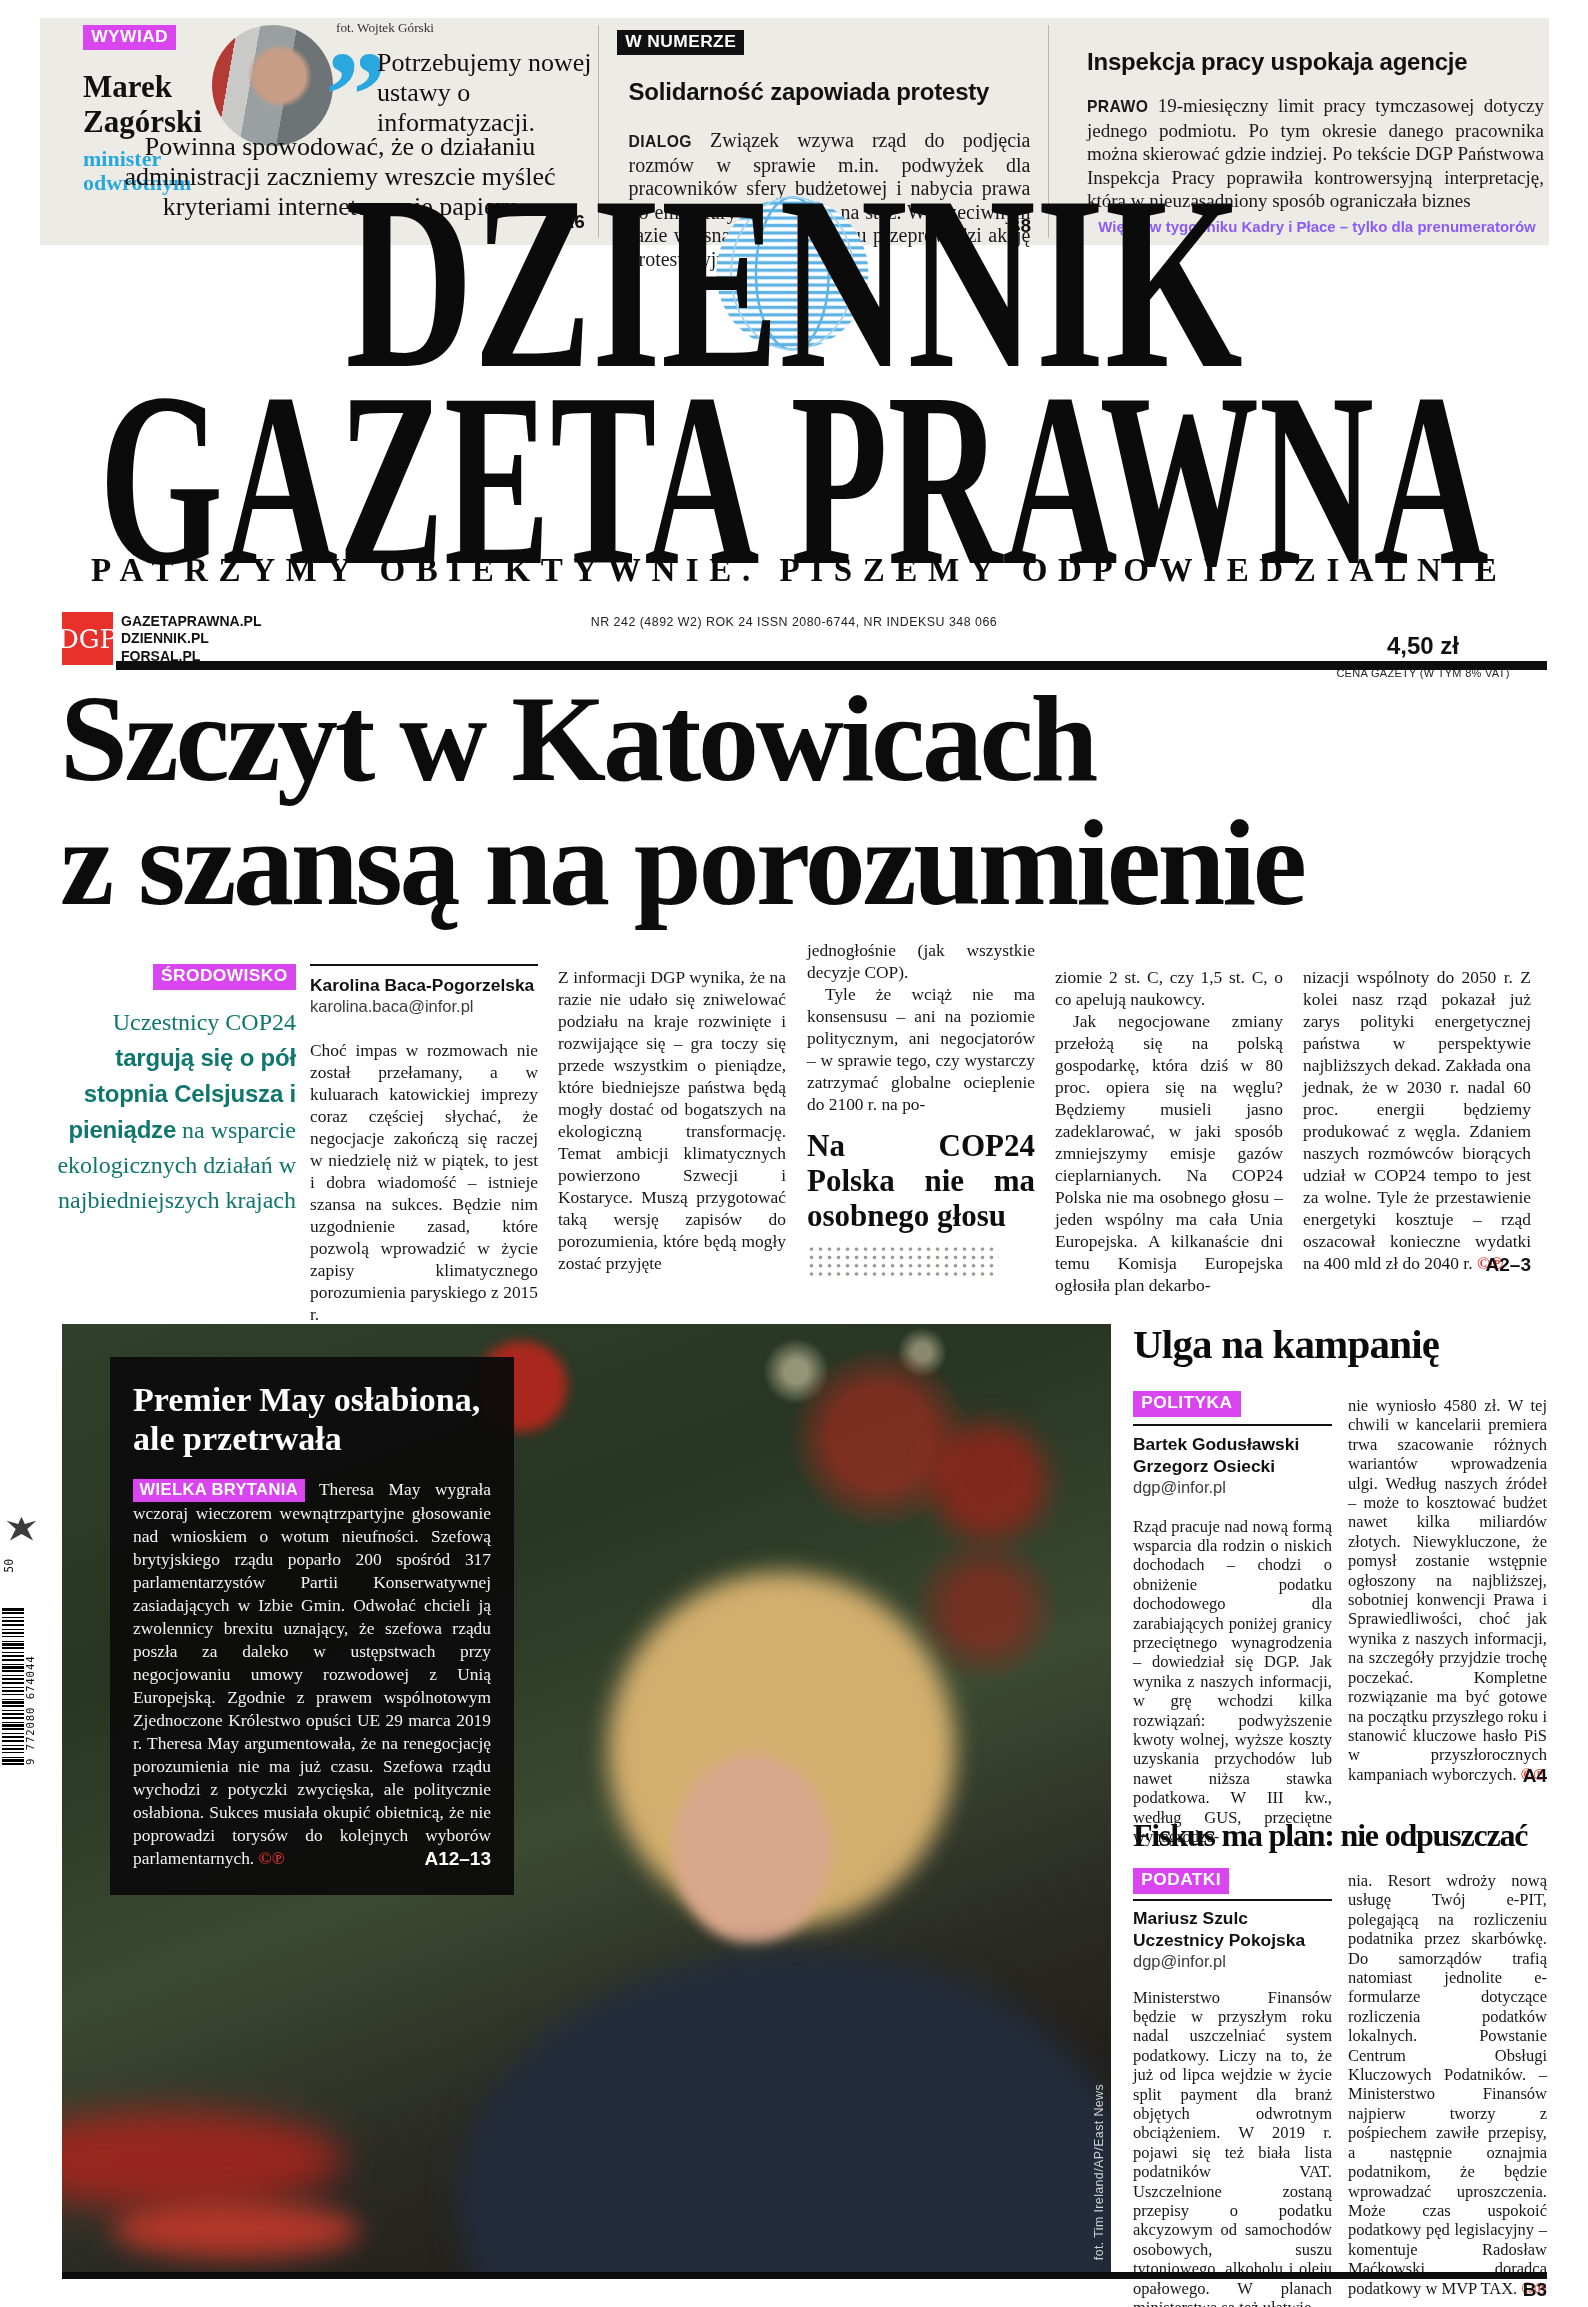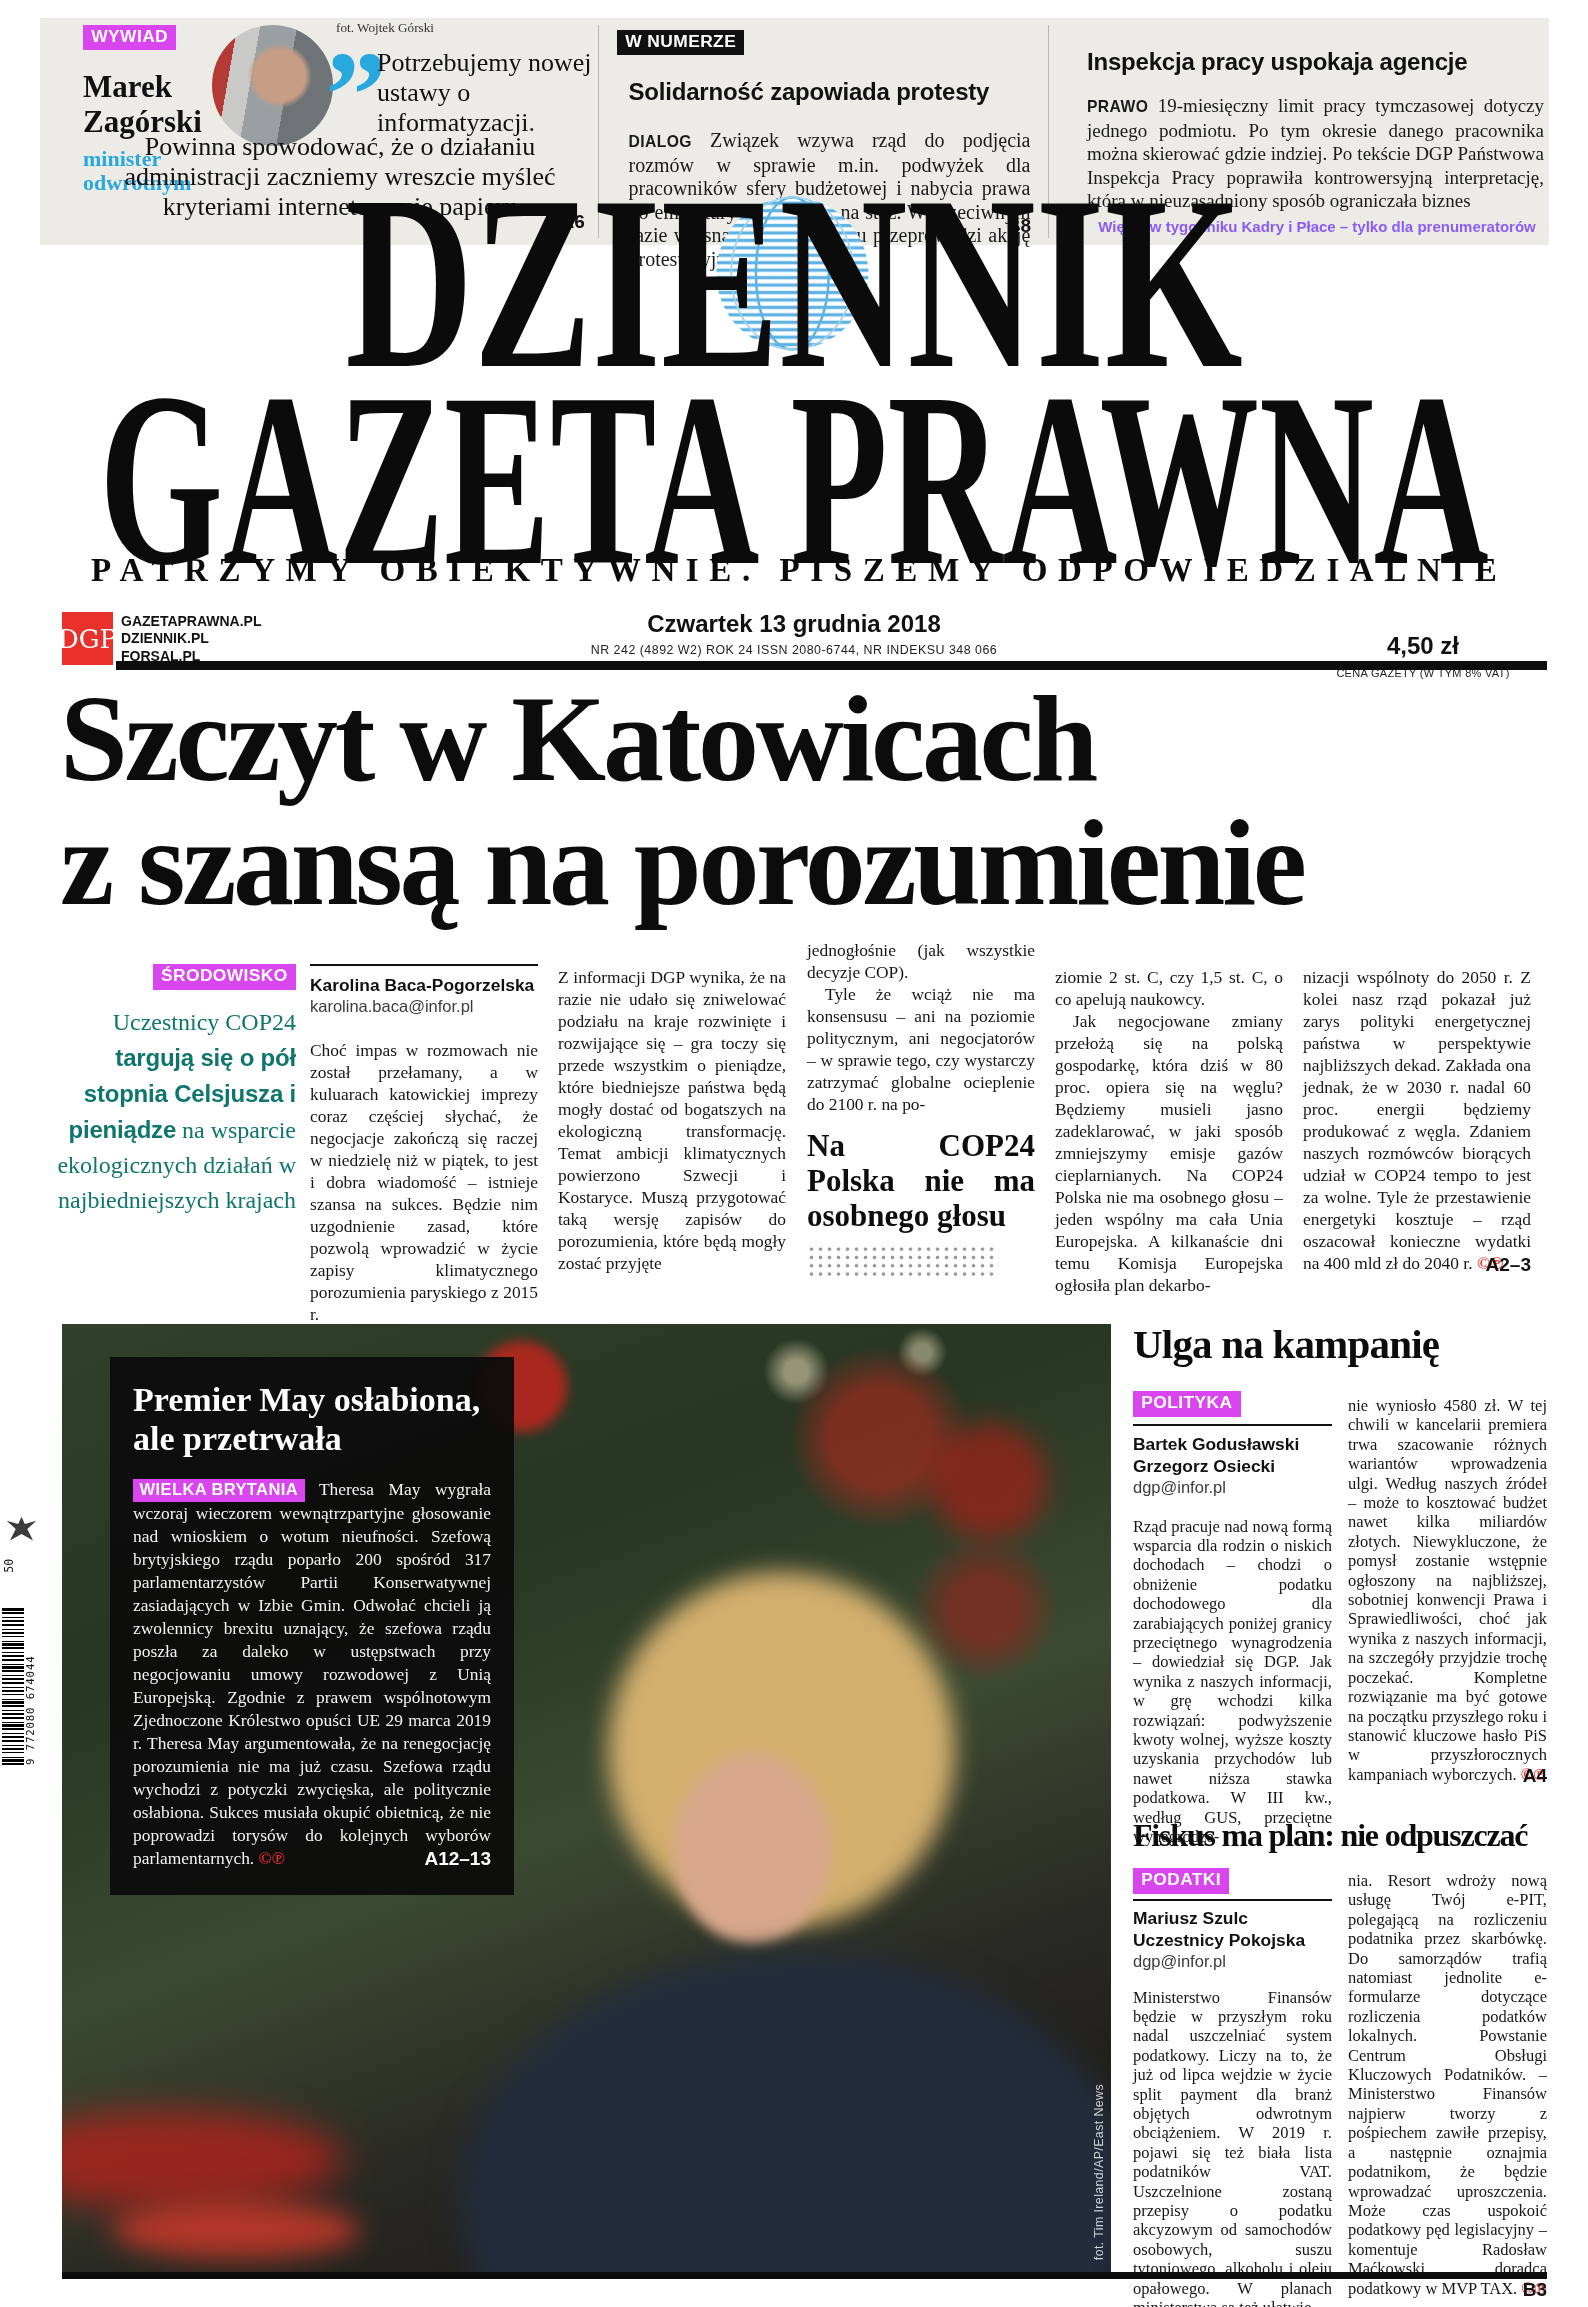--- a/index.html
+++ b/index.html
@@ -162,21 +162,20 @@
   <text x="960" y="40" text-anchor="middle" font-size="40" textLength="1700" lengthAdjust="spacing">PATRZYMY OBIEKTYWNIE. PISZEMY ODPOWIEDZIALNIE</text>
 </svg>
 
 <div class="abs dgp-box">DGP</div>
 <div class="abs sites">
   <div>GAZETAPRAWNA.PL</div>
   <div>DZIENNIK.PL</div>
   <div>FORSAL.PL</div>
 </div>
 <div class="abs dateline-center">
-  <div class="date-main">Czwartek 13 grudnia 2018</div>
   <div class="issue-info">NR 242 (4892 W2) ROK 24 ISSN 2080-6744, NR INDEKSU 348 066</div>
 </div>
 <div class="abs price-wrap">
   <div class="price-main">4,50 zł</div>
   <div class="price-note">CENA GAZETY (W TYM 8% VAT)</div>
 </div>
 <div class="abs blackbar"></div>
 
 <div class="abs mainhead">
   <div>Szczyt w Katowicach</div>

